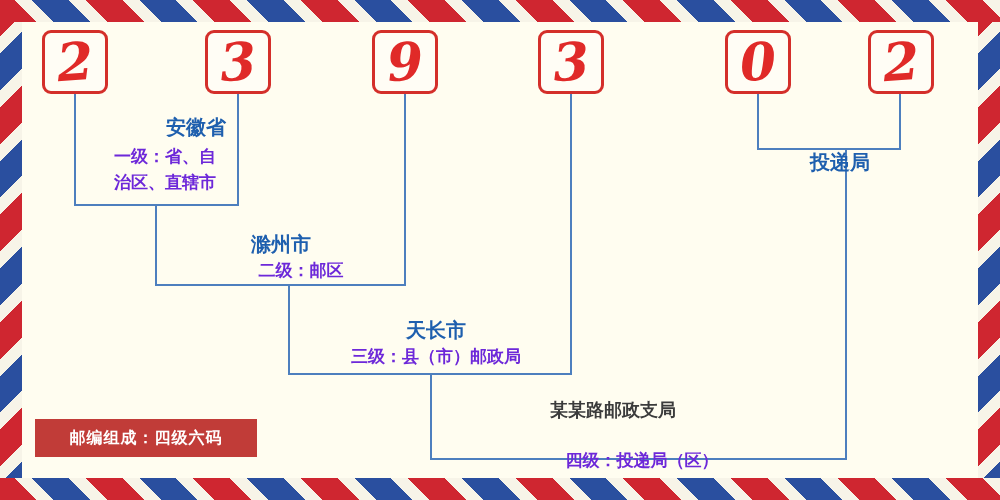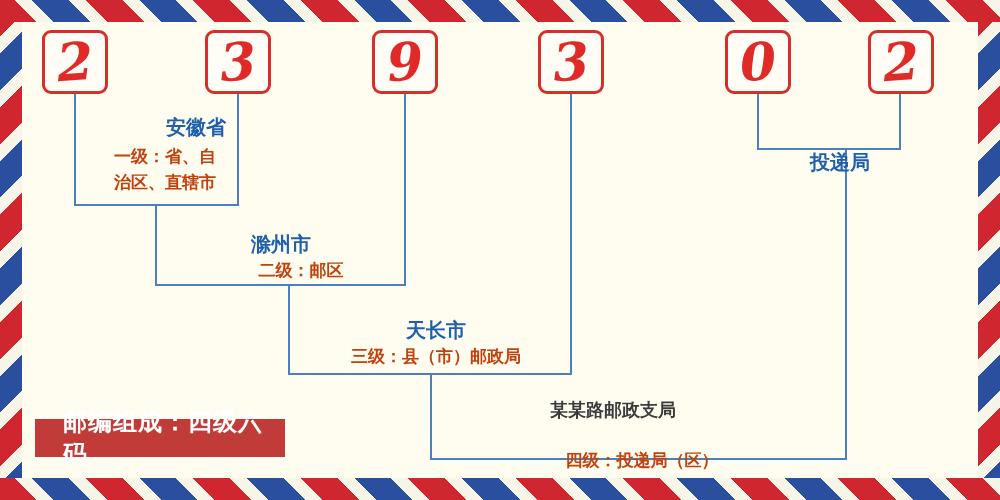--- a/index.html
+++ b/index.html
@@ -43,39 +43,38 @@
   .b2-right{left:404px; top:94px;  width:2px;   height:192px; border-left-width:2px;}
   .b3-step {left:288px; top:286px; width:283px; height:89px;  border-left-width:2px; border-bottom-width:2px;}
   .b3-right{left:570px; top:94px;  width:2px;   height:281px; border-left-width:2px;}
   .b4-step {left:430px; top:375px; width:415px; height:85px;  border-left-width:2px; border-bottom-width:2px;}
   .b4-right{left:845px; top:150px; width:2px;   height:310px; border-left-width:2px;}
   .b5      {left:757px; top:94px;  width:144px; height:56px;  border-left-width:2px; border-right-width:2px; border-bottom-width:2px;}
 
   
   .t{position:absolute;text-align:center;}
   .place{color:#1e5fae;font-weight:bold;font-size:20px;}
-  .desc {color:#c2410c;font-weight:bold;font-size:17px;}
+  .desc {color:#6d28d9;font-weight:bold;font-size:17px;}
   .t-l1-place{left:77px;  top:114px; width:160px;margin-left:39px;}
   .t-l1-desc {left:112px; top:144px; width:106px; line-height:1.5;}
   .t-l2-place{left:201px; top:231px; width:160px;}
   .t-l2-desc {left:221px; top:259px; width:160px;}
   .t-l3-place{left:356px; top:317px; width:160px;}
   .t-l3-desc {left:336px; top:345px; width:200px; white-space:nowrap;}
   .t-l4-place{left:503px; top:398px; width:220px; color:#3b3b3b;font-weight:bold;font-size:18px;}
   .t-l4-desc {left:537px; top:428px; width:210px; white-space:nowrap;margin-top:21px;}
   .t-deliver {left:760px; top:108px; width:160px;margin-top:41px;}
 
   
   .badge{
     position:absolute;left:35px;top:419px;width:222px;height:38px;
     background:#c13c38;color:#ffffff;
-    font-weight:bold;font-size:24px;
+    font-weight:bold;font-size:16px;
     display:flex;align-items:center;justify-content:center;
     letter-spacing:1px;
-    padding-left:28px;
   }
 </style>
 </head>
 <body>
 
 <div class="stage">
 
   <div class="edge edge-v edge-left"></div>
   <div class="edge edge-v edge-right"></div>
   <div class="edge edge-h edge-top"></div>

